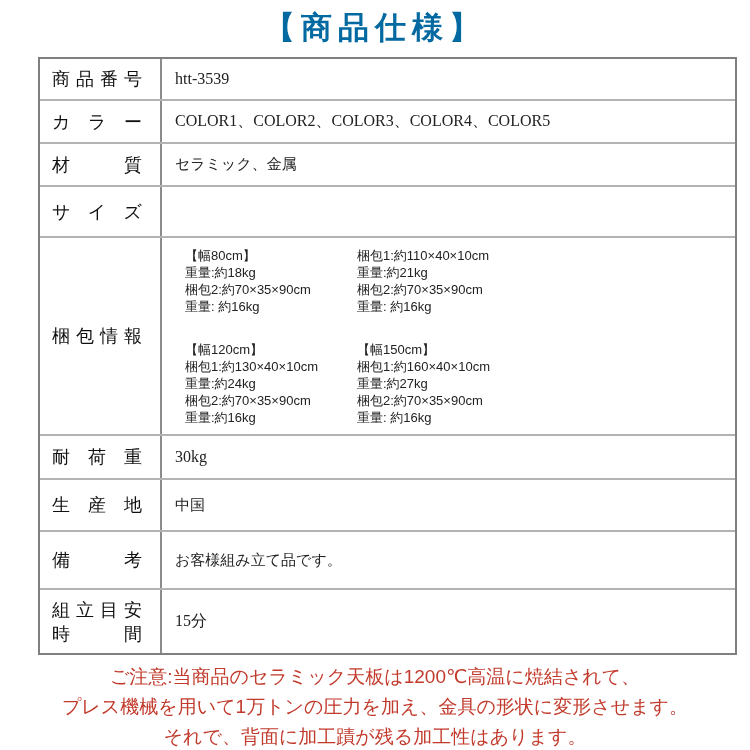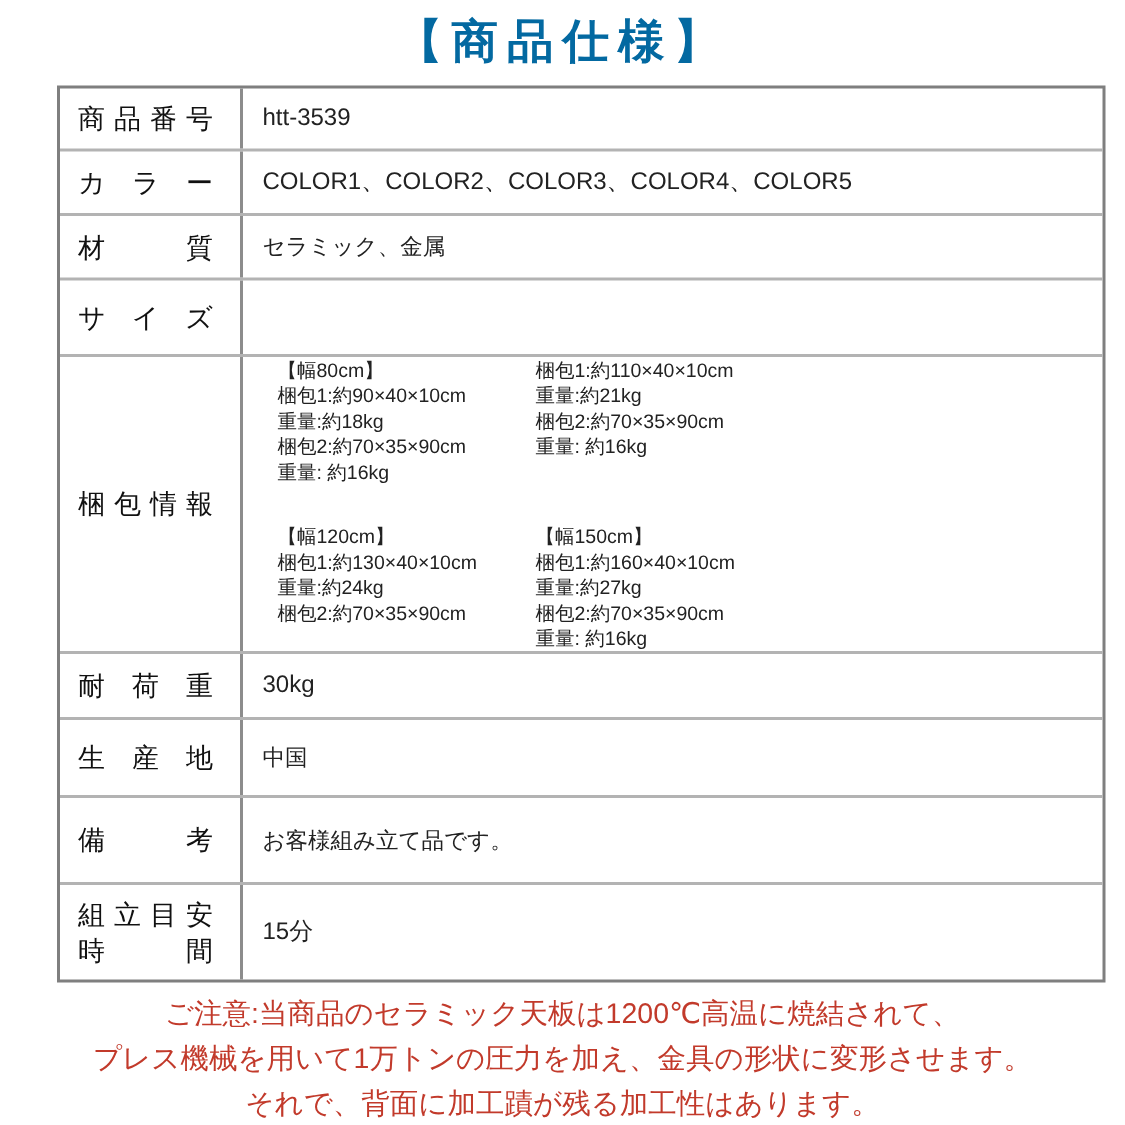--- a/index.html
+++ b/index.html
@@ -19,21 +19,21 @@
   }
   .row{display:flex;border-bottom:2px solid #b3b3b3;}
   .row:last-child{border-bottom:none;}
   .cell{box-sizing:border-box;display:flex;flex-direction:column;justify-content:center;}
   .label-cell{
     width:122px;flex:none;border-right:2px solid #8c8c8c;
     padding:0 18px 0 12px;font-size:18px;color:#111;
   }
   .jlabel{display:flex;justify-content:space-between;line-height:24px;}
   .value-cell{flex:1;padding:0 8px 0 13px;font-size:15px;color:#222;}
-  .latin-val{font-size:16px;}
+  .latin-val{font-size:16px;font-family:Liberation Serif, serif;}
   .size-line{line-height:25px;font-size:16px;}
   .r1{height:40px}.r2{height:41px}.r3{height:41px}.r4{height:49px}
   .r5{height:196px}.r6{height:42px}.r7{height:50px}.r8{height:56px}.r9{height:63px}
   .pack-grid{
     display:grid;grid-template-columns:172px auto;
     row-gap:26px;padding-left:10px;
   }
   .pack-block{font-size:13px;line-height:17px;color:#222;}
   .pack-heading{font-size:13px;line-height:17px;}
   .caution{margin-top:7px;text-align:center;color:#c23a2b;font-size:19px;line-height:30px;}
@@ -101,38 +101,38 @@
           <span>包</span>
           <span>情</span>
           <span>報</span>
         </div>
     </div>
     <div class="cell value-cell">
       <div class="pack-grid">
 
         <div class="pack-block">
           <div class="pack-heading">【幅80cm】</div>
-          <div class="pack-line">梱包1:約90×40×10cm</div>
           <div class="pack-line">重量:約18kg</div>
           <div class="pack-line">梱包2:約70×35×90cm</div>
           <div class="pack-line">重量: 約16kg</div>
         </div>
 
         <div class="pack-block">
           <div class="pack-line">梱包1:約110×40×10cm</div>
           <div class="pack-line">重量:約21kg</div>
           <div class="pack-line">梱包2:約70×35×90cm</div>
           <div class="pack-line">重量: 約16kg</div>
         </div>
 
         <div class="pack-block">
           <div class="pack-heading">【幅120cm】</div>
           <div class="pack-line">梱包1:約130×40×10cm</div>
           <div class="pack-line">重量:約24kg</div>
           <div class="pack-line">梱包2:約70×35×90cm</div>
+          <div class="pack-line">重量:約16kg</div>
         </div>
 
         <div class="pack-block">
           <div class="pack-heading">【幅150cm】</div>
           <div class="pack-line">梱包1:約160×40×10cm</div>
           <div class="pack-line">重量:約27kg</div>
           <div class="pack-line">梱包2:約70×35×90cm</div>
           <div class="pack-line">重量: 約16kg</div>
         </div>
 

